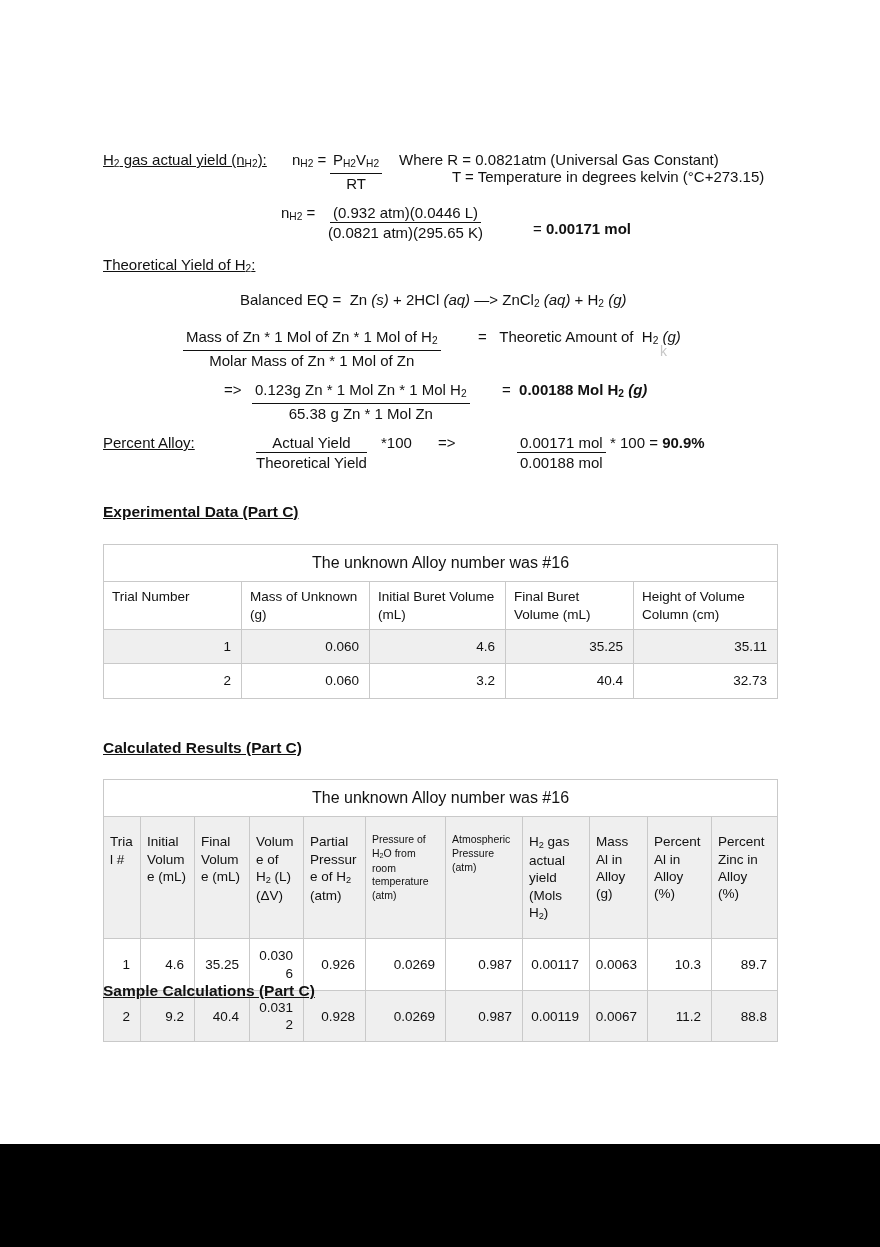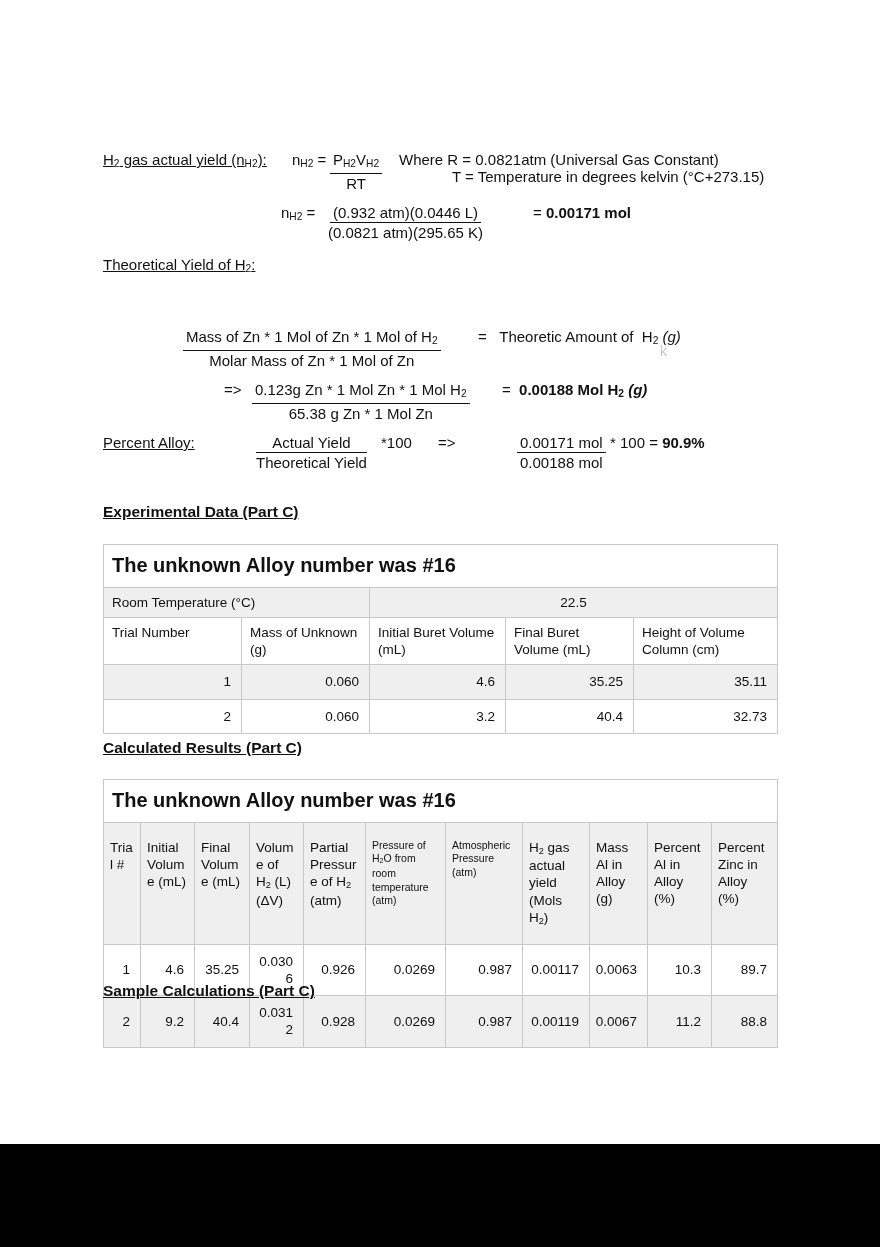--- a/index.html
+++ b/index.html
@@ -13,21 +13,21 @@
   .u { text-decoration:underline; }
   .faint { color:#c7c7c7; font-size:14px; }
   .frac { display:inline-flex; flex-direction:column; align-items:center; text-align:center; }
   .frac .num { border-bottom:1.4px solid #111; padding:0 3px 1px 3px; }
   .frac .den { padding-top:1px;text-align:right; }
   .frac.stretch .num { align-self:stretch; }
   sub { font-size:68%; vertical-align:-0.2em; }
   .h { font-size:15.5px; font-weight:bold; text-decoration:underline; white-space:nowrap; }
   table { border-collapse:collapse; table-layout:fixed; width:674px; font-size:13.5px; line-height:1.28; }
   td,th { border:1px solid #c9c9c9; vertical-align:top; text-align:left; font-weight:normal; padding:6px 8px; word-wrap:break-word; }
-  tr.t-title td { font-weight:bold; font-size:20px; vertical-align:middle; padding:8px; height:16px; }
+  tr.t-title td { text-align:center; font-weight:normal; font-size:16px; vertical-align:middle; padding:8px; height:16px; }
   .shade { background:#efefef; }
   td.num-cell { text-align:right; vertical-align:middle; padding:8px 10px 8px 4px; height:16px; }
   td.label-cell { vertical-align:middle; height:16px; }
   td.center-cell { text-align:center; vertical-align:middle; height:16px; }
   .t2 th { padding:16px 6px; }
   th.small-th { font-size:10.5px; line-height:1.3; }
   .black-bar { position:absolute; left:0; width:880px; height:103px; top:1144px; background:#000; }
 </style>
 </head>
 <body>
@@ -41,23 +41,24 @@
     <span class="den">RT</span>
   </span>
   <span class="abs f" style="left:399px;top:151px;">Where R = 0.0821atm (Universal Gas Constant)</span>
   <span class="abs f" style="left:452px;top:168px;">T = Temperature in degrees kelvin (°C+273.15)</span>
 
   <span class="abs f" style="left:281px;top:204px;">n<sub>H2</sub> =</span>
   <span class="abs f frac" style="left:328px;top:204px;">
     <span class="num">(0.932 atm)(0.0446 L)</span>
     <span class="den">(0.0821 atm)(295.65 K)</span>
   </span>
-  <span class="abs f" style="left:533px;top:204px;">= <b>0.00171 mol</b></span>
+  <span class="abs f" style="left:533px;top:220px;">= <b>0.00171 mol</b></span>
 
   <span class="abs f u" style="left:103px;top:256px;">Theoretical Yield of H<sub>2</sub>:</span>
+  <span class="abs f" style="left:240px;top:291px;">Balanced EQ =&nbsp; Zn <i>(s)</i> + 2HCl <i>(aq)</i> —&gt; ZnCl<sub>2</sub> <i>(aq)</i> + H<sub>2</sub> <i>(g)</i></span>
 
   <span class="abs f frac" style="left:183px;top:328px;">
     <span class="num">Mass of Zn * 1 Mol of Zn * 1 Mol of H<sub>2</sub></span>
     <span class="den">Molar Mass of Zn * 1 Mol of Zn</span>
   </span>
   <span class="abs f" style="left:478px;top:328px;">=&nbsp;&nbsp;&nbsp;Theoretic Amount of&nbsp; H<sub>2</sub> <i>(g)</i></span>
   <span class="abs f faint" style="left:660px;top:343px;">k</span>
 
   <span class="abs f" style="left:224px;top:381px;">=&gt;</span>
   <span class="abs f frac" style="left:252px;top:381px;">
@@ -85,24 +86,20 @@
     <colgroup>
       <col style="width:138px">
         <col style="width:128px">
         <col style="width:136px">
         <col style="width:128px">
         <col style="width:144px">
     </colgroup>
     <tbody>
         <tr class="t-title">
       <td colspan="5">The unknown Alloy number was #16</td>
-    </tr>
-    <tr class="shade">
-      <td colspan="2" class="label-cell">Room Temperature (°C)</td>
-      <td colspan="3" class="center-cell">22.5</td>
     </tr>
     <tr>
       <th>Trial Number</th>
       <th>Mass of Unknown (g)</th>
       <th>Initial Buret Volume (mL)</th>
       <th>Final Buret Volume (mL)</th>
       <th>Height of Volume Column (cm)</th>
     </tr>
     <tr class="shade">
       <td class="num-cell">1</td>

